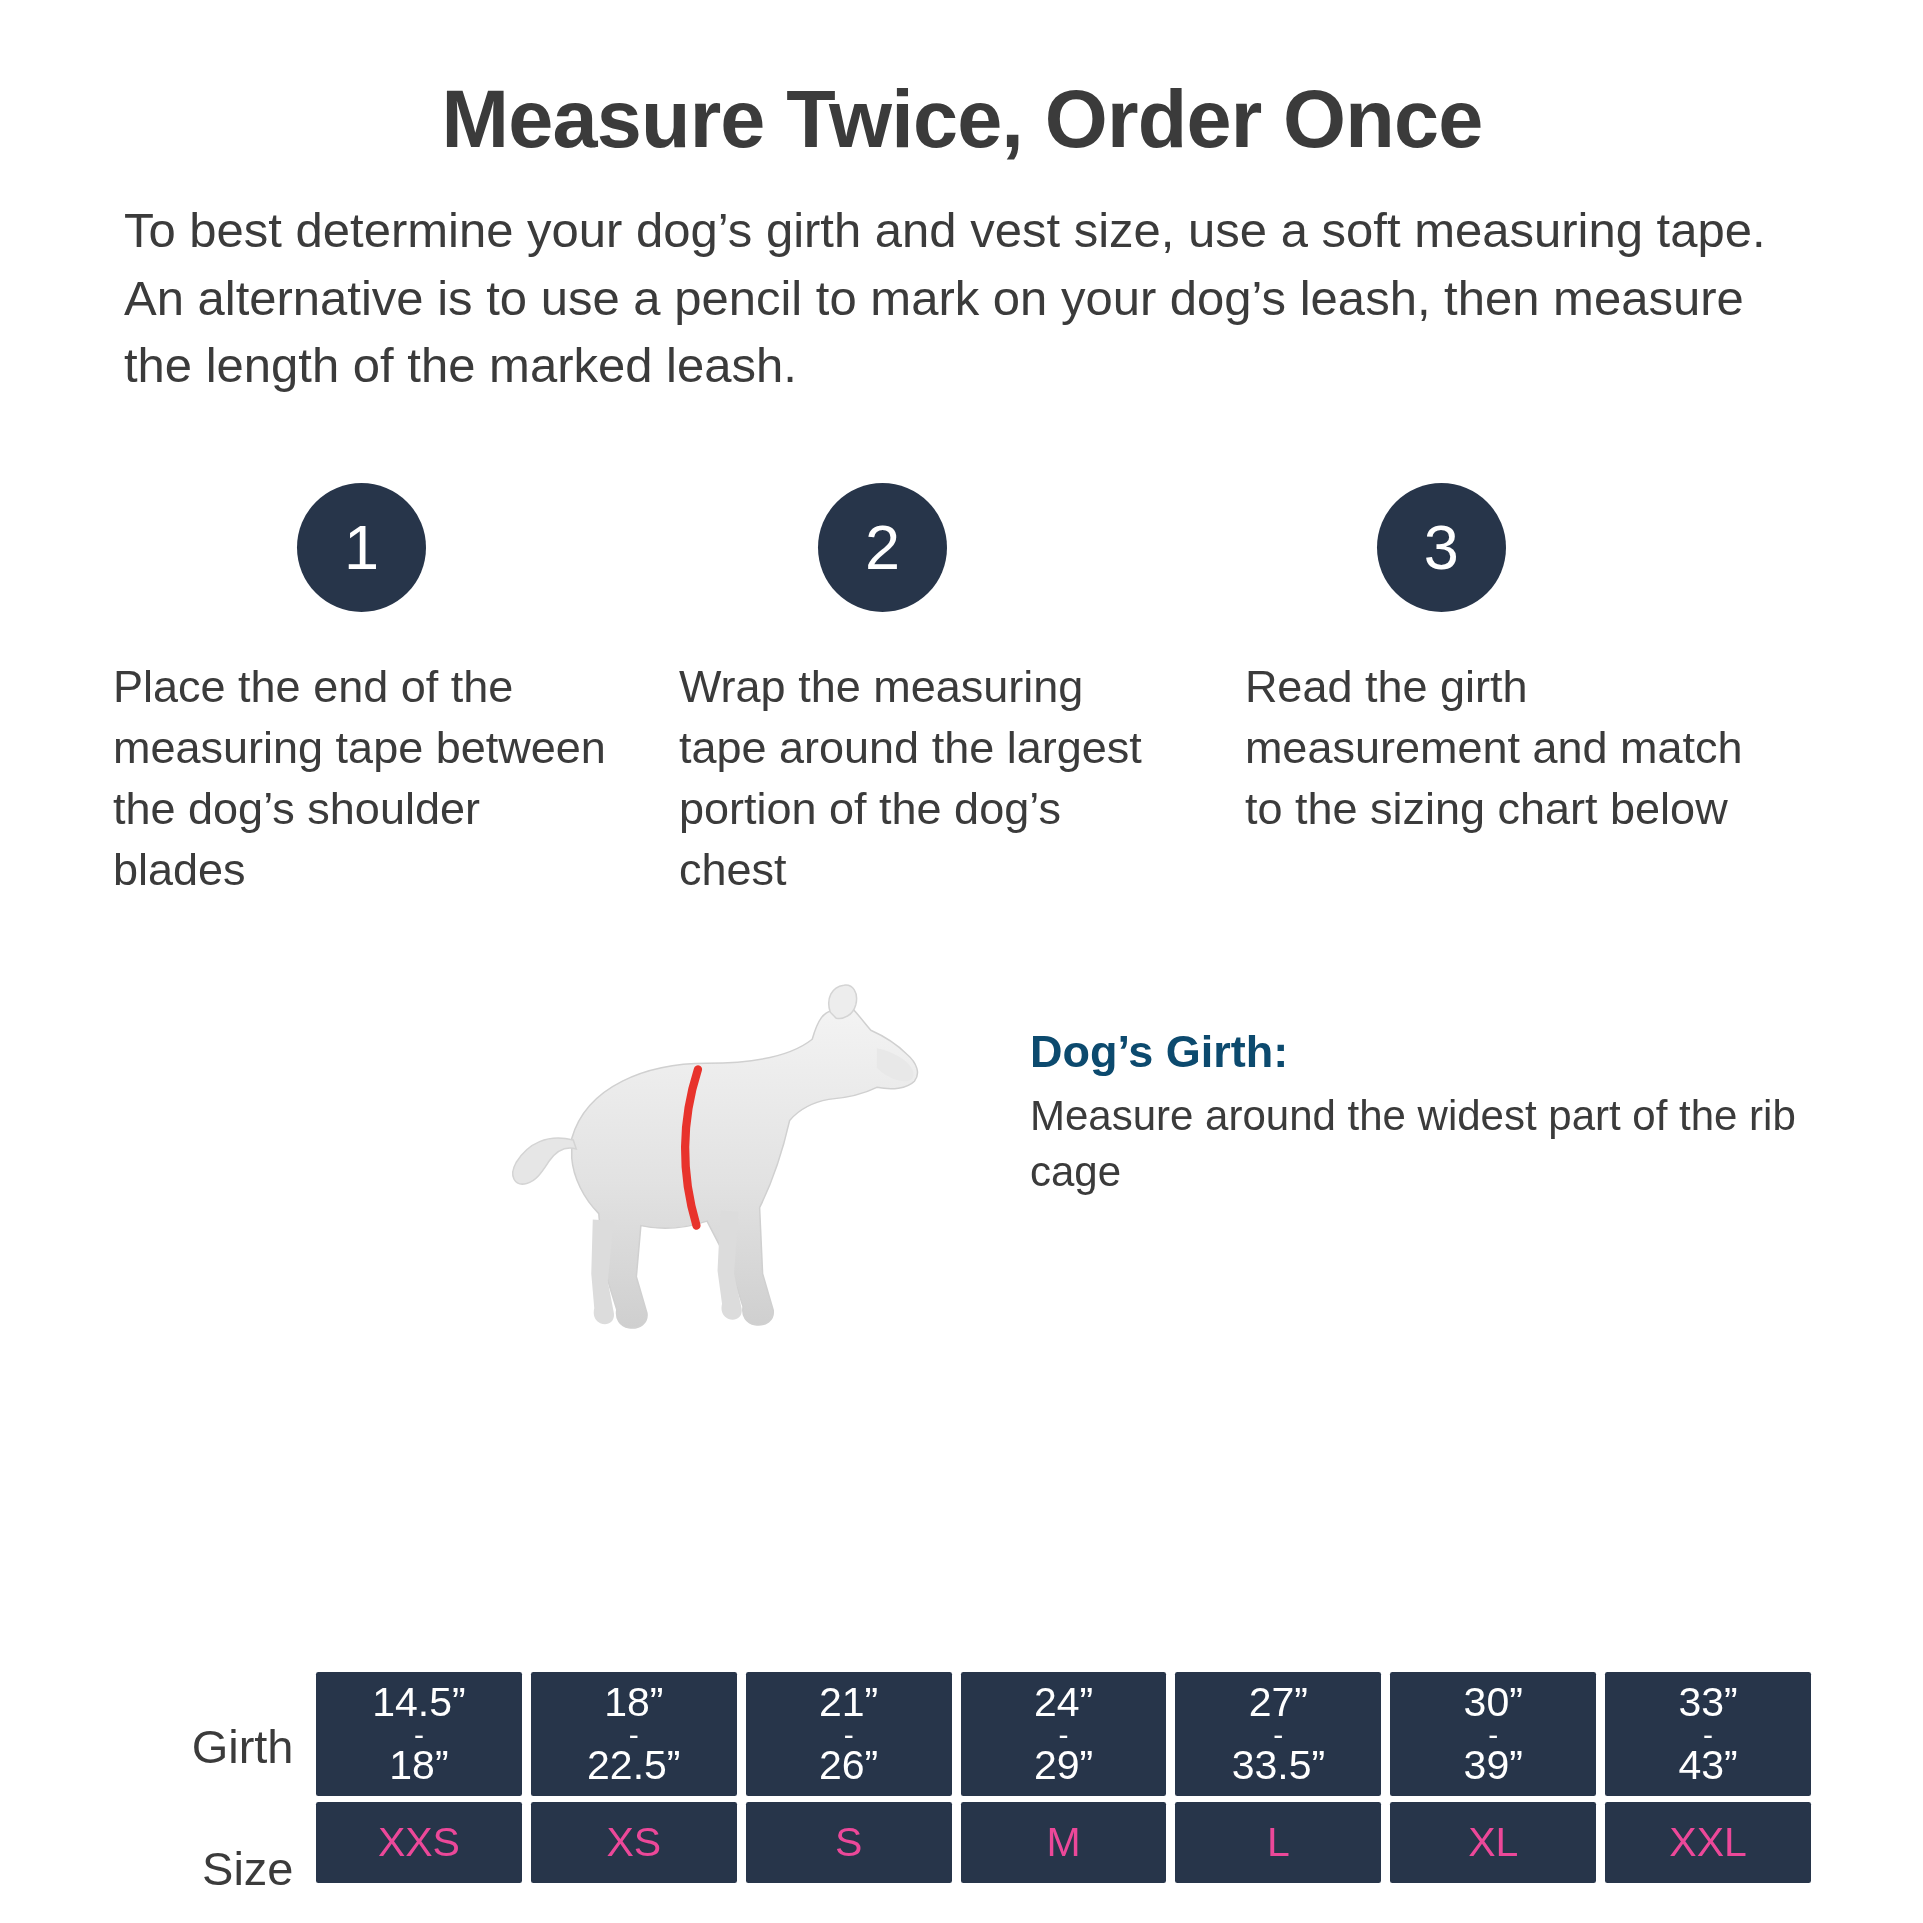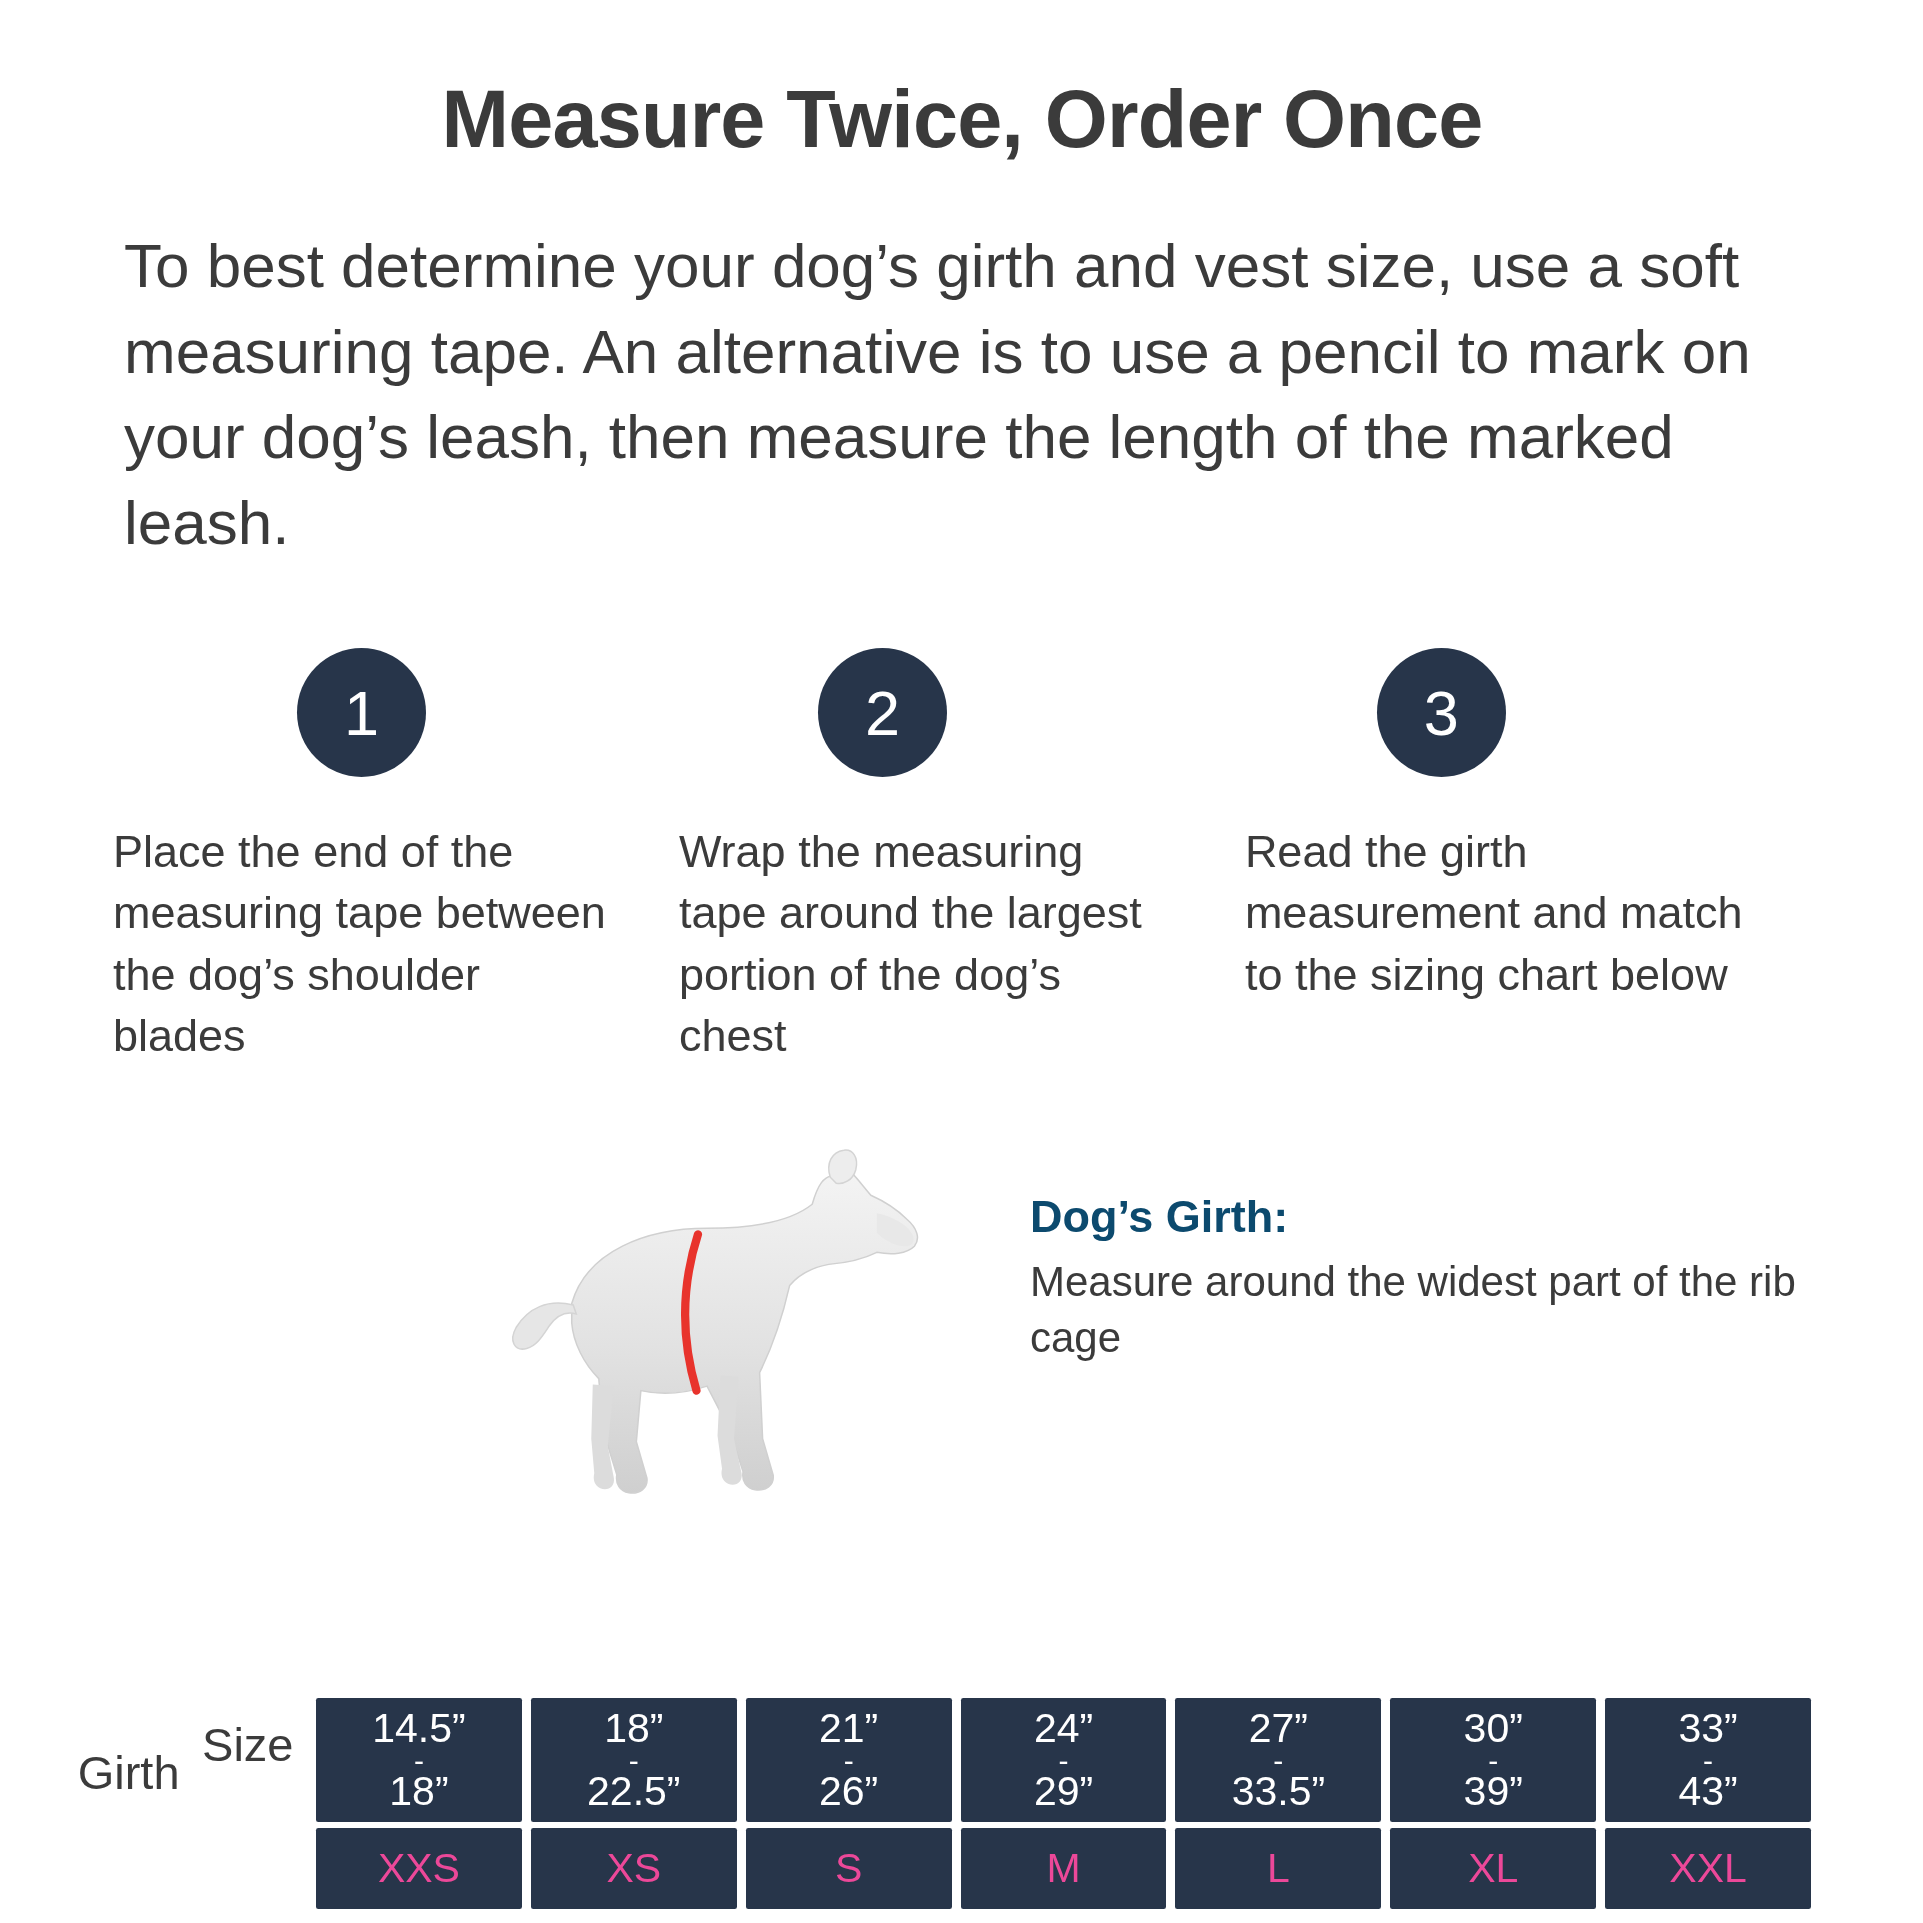--- a/index.html
+++ b/index.html
@@ -28,22 +28,22 @@
     font-size: 81px;
     font-weight: bold;
     color: #3b3b3b;
     letter-spacing: -0.8px;
     margin-top: 75px;
     line-height: 1.1;
   }
 
   
   .intro {
-    margin-top: 59px;
-    font-size: 62px;
+    margin-top: 33px;
+    font-size: 49px;
     line-height: 1.38;
     color: #3b3b3b;
     max-width: 1676px;
     margin-left: auto;
     margin-right: auto;
     text-align: left;
   }
 
   
   .steps {
@@ -119,21 +119,21 @@
     bottom: 90px;
   }
   .table-grid {
     display: flex;
     align-items: stretch;
   }
   .row-labels {
     width: 203px;
     flex: none;
     display: flex;
-    flex-direction: row;
+    flex-direction: column;
     justify-content: flex-end;
   }
   .row-label {
     font-size: 47px;
     color: #3b3b3b;
     text-align: right;
     padding-right: 22.5px;
     box-sizing: border-box;
   }
   .row-label.girth-label {

